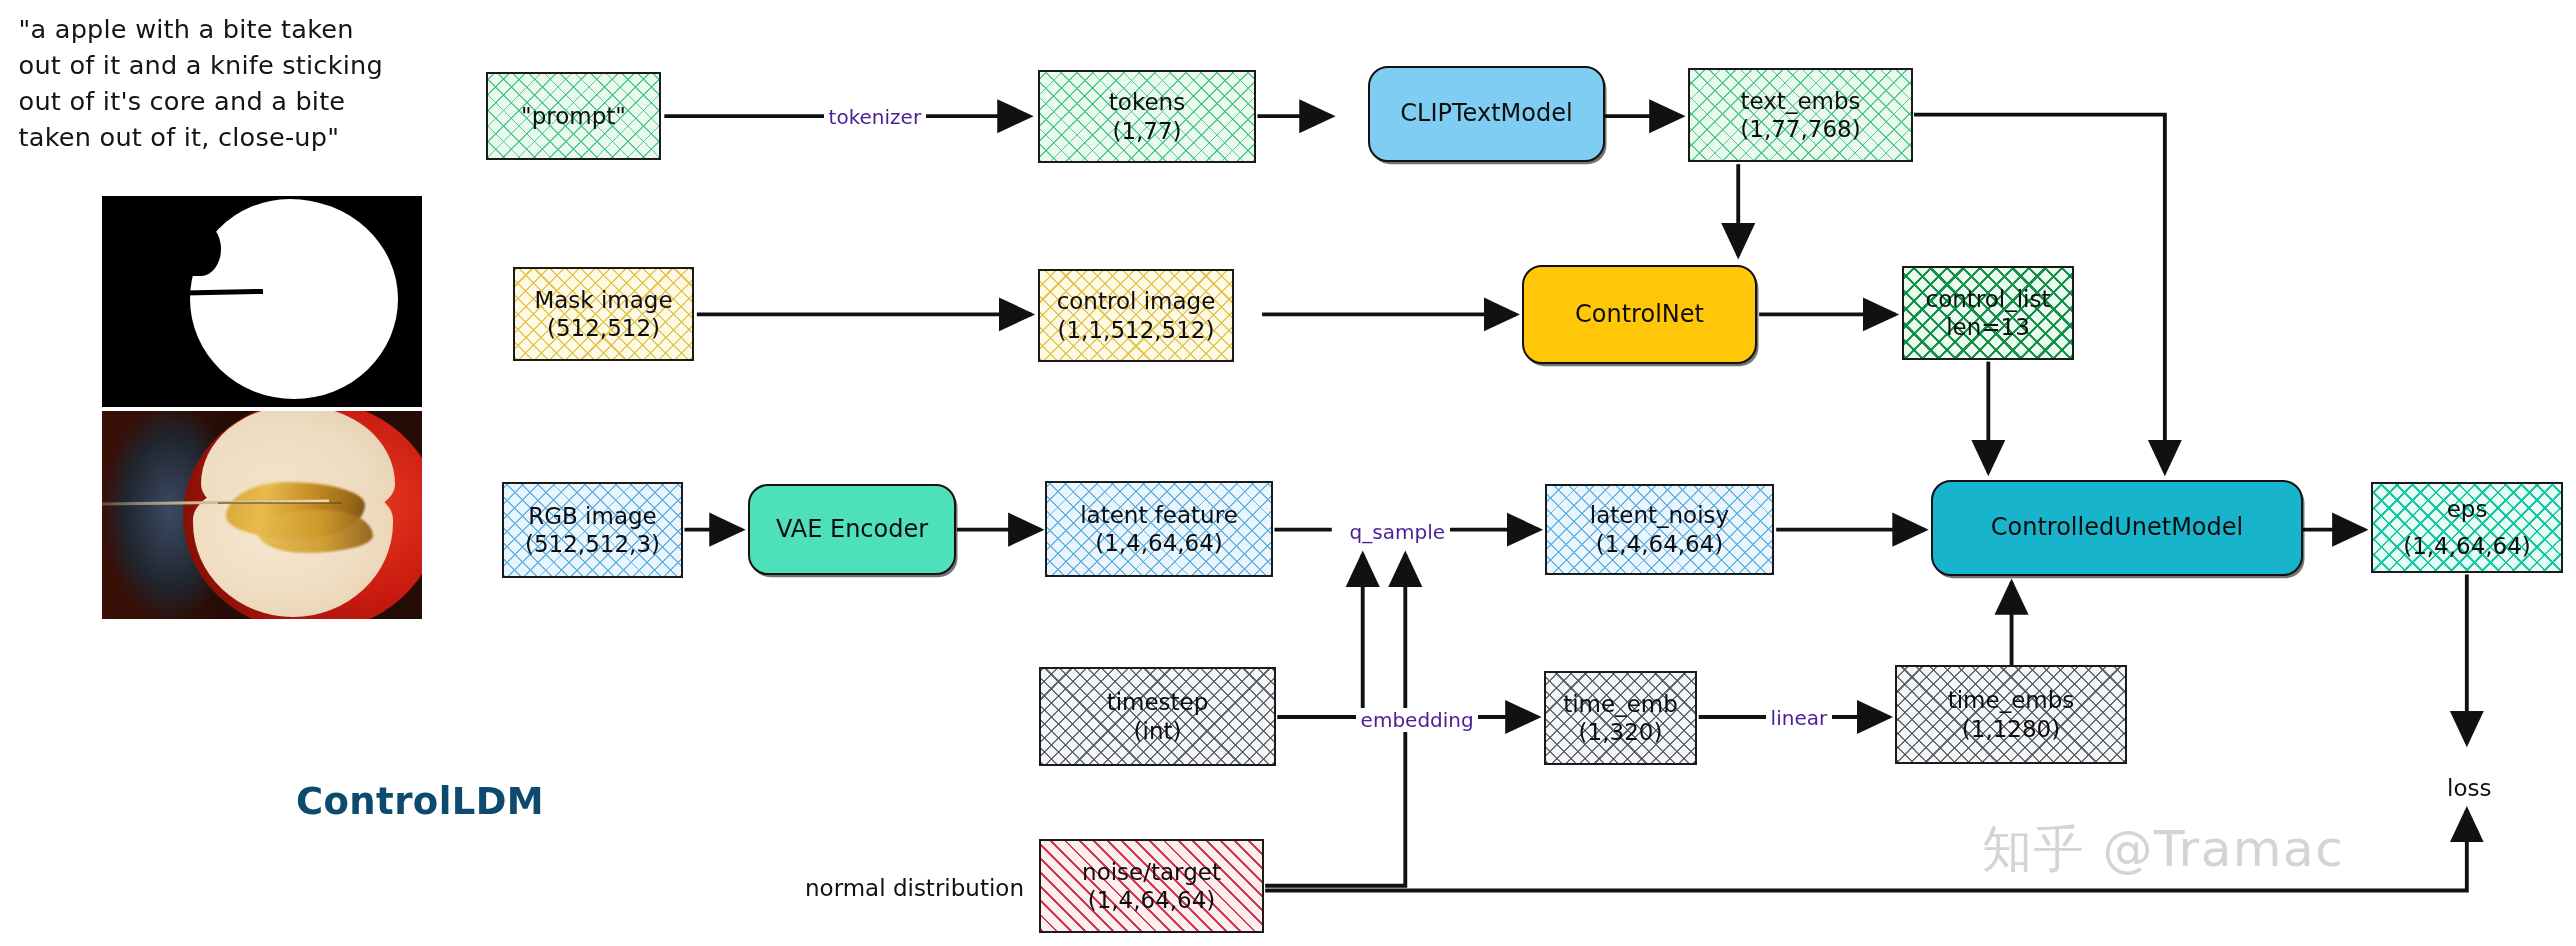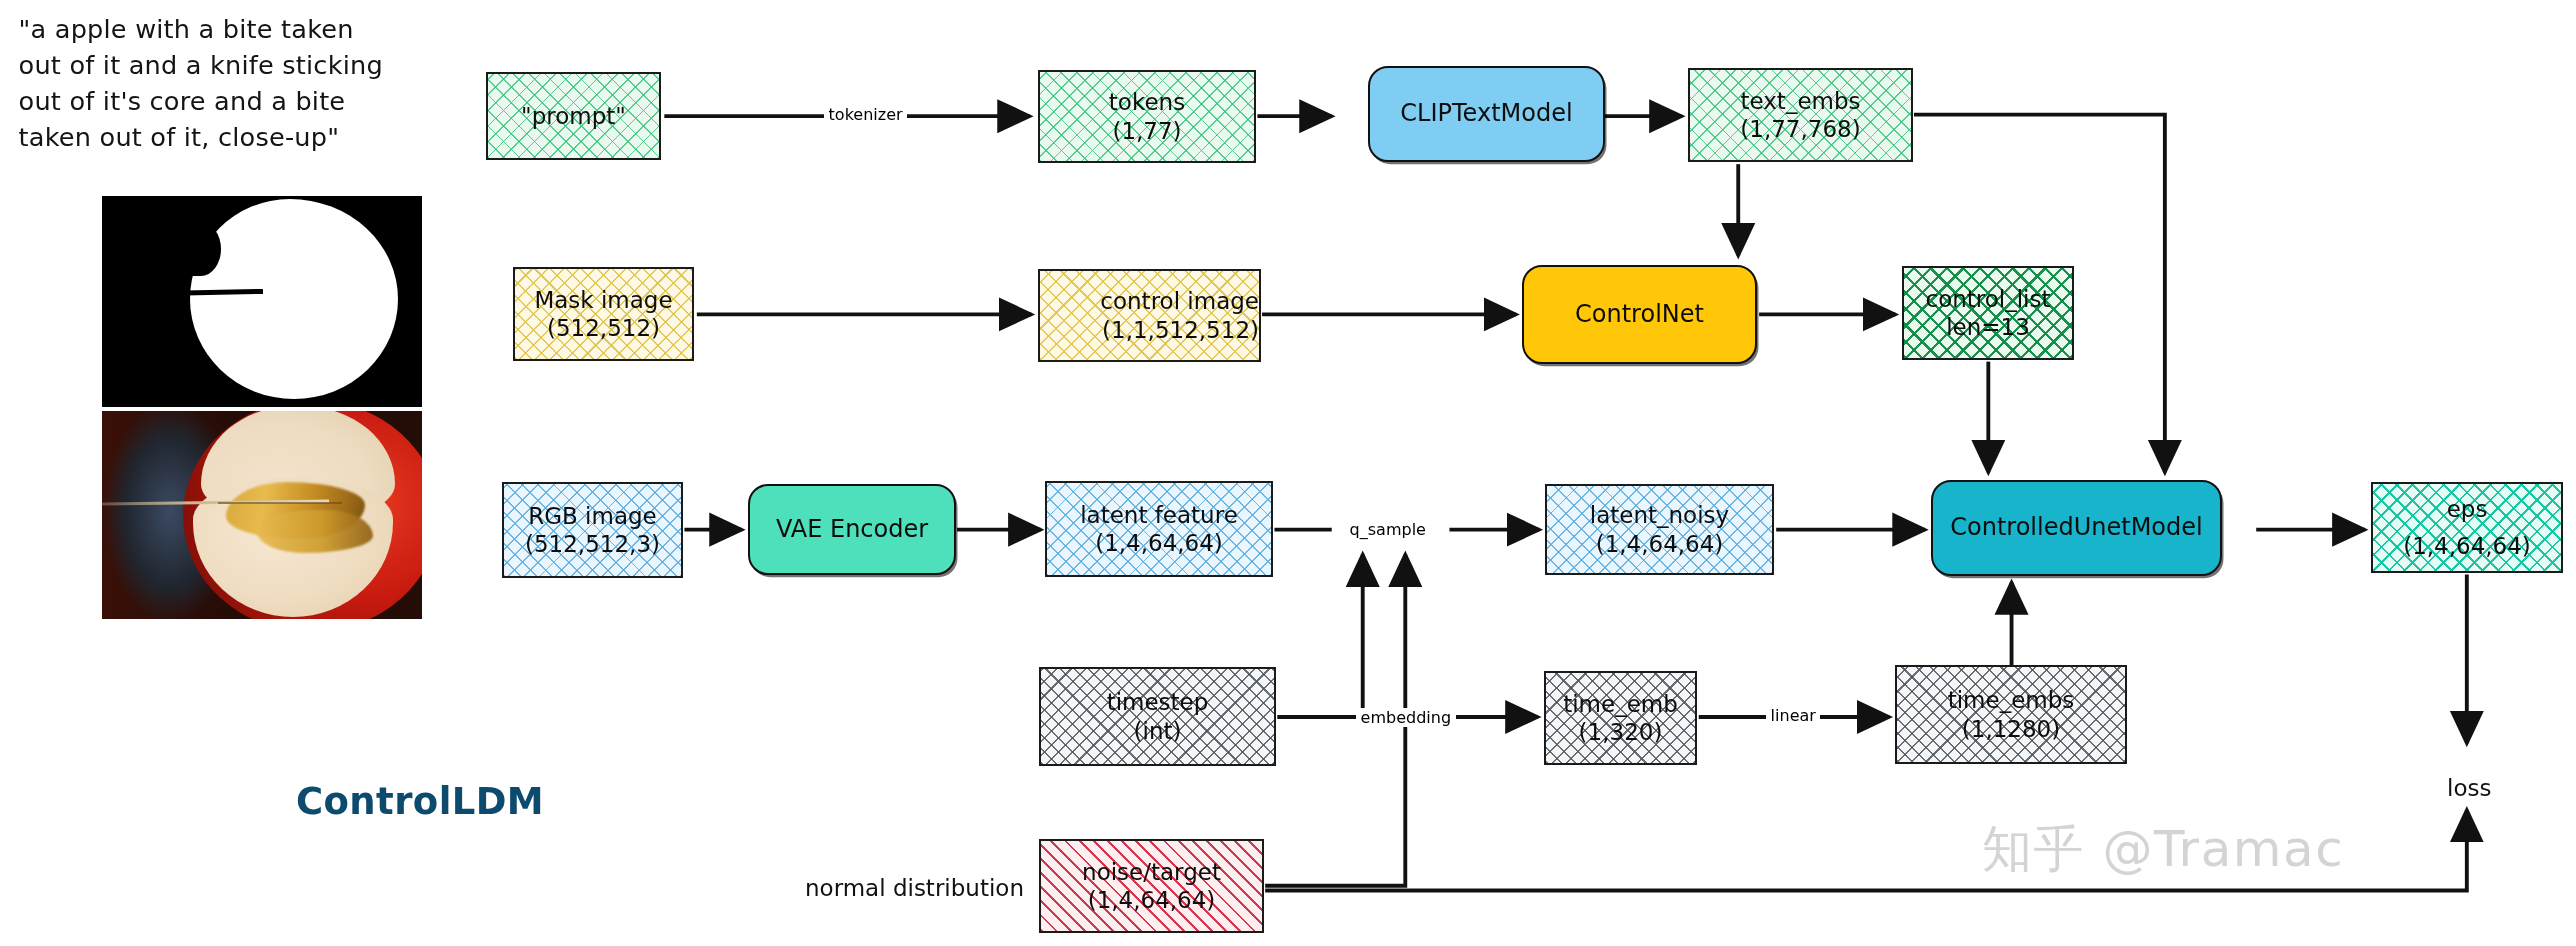--- a/index.html
+++ b/index.html
@@ -158,21 +158,21 @@
   }
   .fill-skyblue{background:#7fcdf2;}
   .fill-gold{background:#ffc708;}
   .fill-mint{background:#4de0bb;}
   .fill-cyan{background:#18b4cc;}
 
   
   .edge-label{
     position:absolute;z-index:6;
     font-family:"DejaVu Sans",sans-serif;
-    font-size:16px;color:#000000;white-space:nowrap;
+    font-size:20px;color:#4c1d95;white-space:nowrap;
     background:#fff;padding:0 4.6px;
   }
   .free-label{
     position:absolute;z-index:6;
     font-family:"DejaVu Sans",sans-serif;
     font-size:23px;color:#111;white-space:nowrap;
   }
   #svg-edges{position:absolute;left:0;top:0;width:2576px;height:947px;z-index:2;pointer-events:none;}
 </style>
 </head>
@@ -259,21 +259,21 @@
         <span class="l1">CLIPTextModel</span>
       </div>
       <div class="node hx-green" style="left: 1688px; top: 68px; width: 225px; height: 94px;">
         <span class="l1">text_embs</span>
         <span class="l2">(1,77,768)</span>
       </div>
       <div class="node hx-yellow" style="left: 513px; top: 267px; width: 181px; height: 94px;">
         <span class="l1">Mask image</span>
         <span class="l2">(512,512)</span>
       </div>
-      <div class="node hx-yellow" style="left: 1038px; top: 269px; width: 223px; height: 93px; align-items: flex-end;">
+      <div class="node hx-yellow" style="left: 1038px; top: 269px; width: 196px; height: 93px;">
         <span class="l1">control image</span>
         <span class="l2">(1,1,512,512)</span>
       </div>
       <div class="node fill-gold proc" style="left: 1522px; top: 265px; width: 235px; height: 99px;">
         <span class="l1">ControlNet</span>
       </div>
       <div class="node hx-darkgreen" style="left: 1902px; top: 266px; width: 172px; height: 94px;">
         <span class="l1">control_list</span>
         <span class="l2">len=13</span>
       </div>
@@ -285,21 +285,21 @@
         <span class="l1">VAE Encoder</span>
       </div>
       <div class="node hx-blue" style="left: 1045px; top: 481px; width: 228px; height: 96px;">
         <span class="l1">latent feature</span>
         <span class="l2">(1,4,64,64)</span>
       </div>
       <div class="node hx-blue" style="left: 1545px; top: 484px; width: 229px; height: 91px;">
         <span class="l1">latent_noisy</span>
         <span class="l2">(1,4,64,64)</span>
       </div>
-      <div class="node fill-cyan proc" style="left: 1931px; top: 480px; width: 291px; height: 96px;">
+      <div class="node fill-cyan proc" style="left: 1931px; top: 480px; width: 372px; height: 96px;">
         <span class="l1">ControlledUnetModel</span>
       </div>
       <div class="node hx-teal" style="left: 2371px; top: 482px; width: 192px; height: 91px; gap: 9px;">
         <span class="l1">eps</span>
         <span class="l2">(1,4,64,64)</span>
       </div>
       <div class="node hx-gray" style="left: 1039px; top: 667px; width: 237px; height: 99px;">
         <span class="l1">timestep</span>
         <span class="l2">(int)</span>
       </div>

